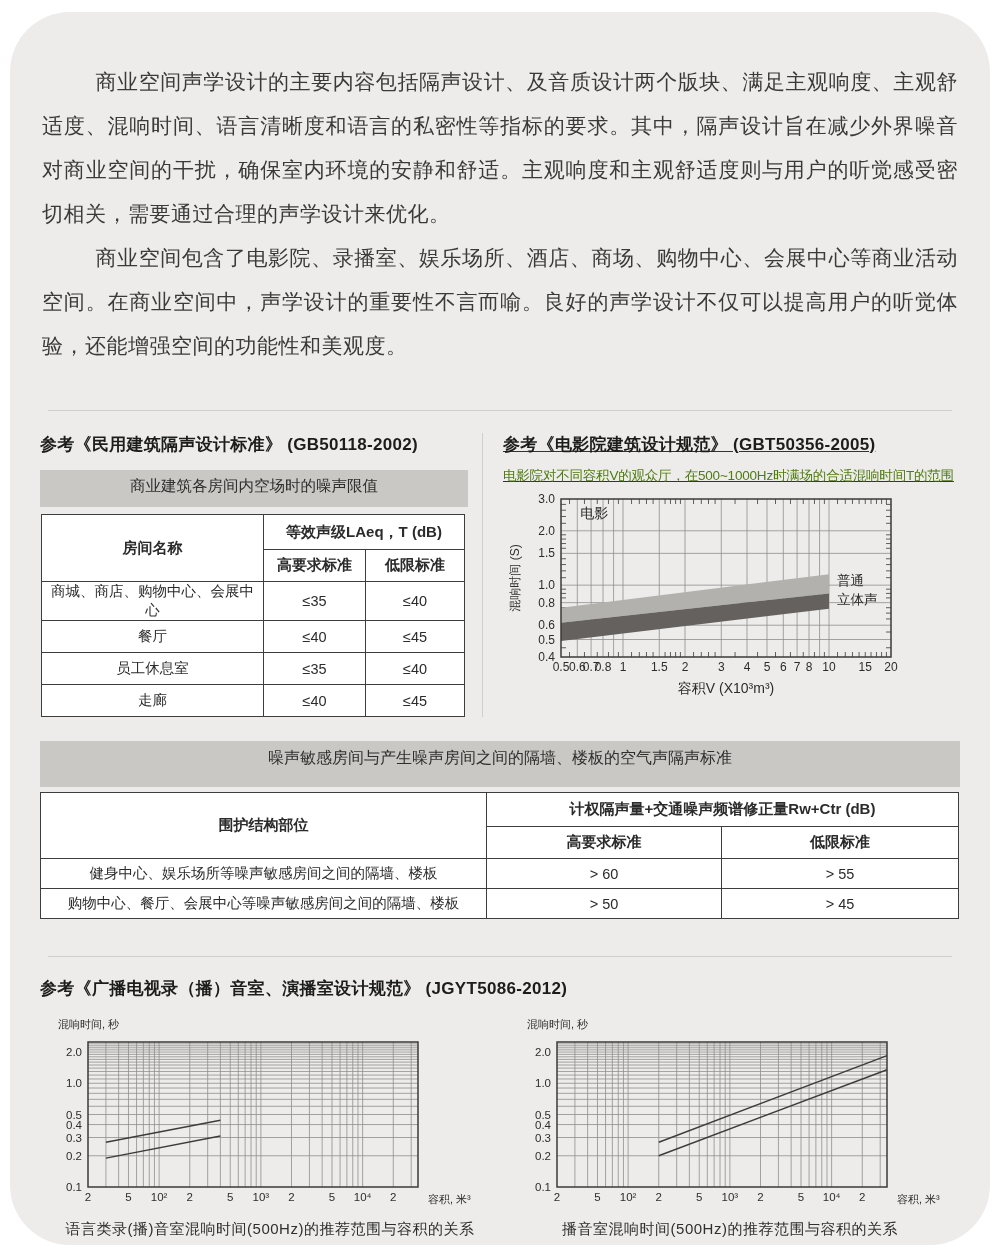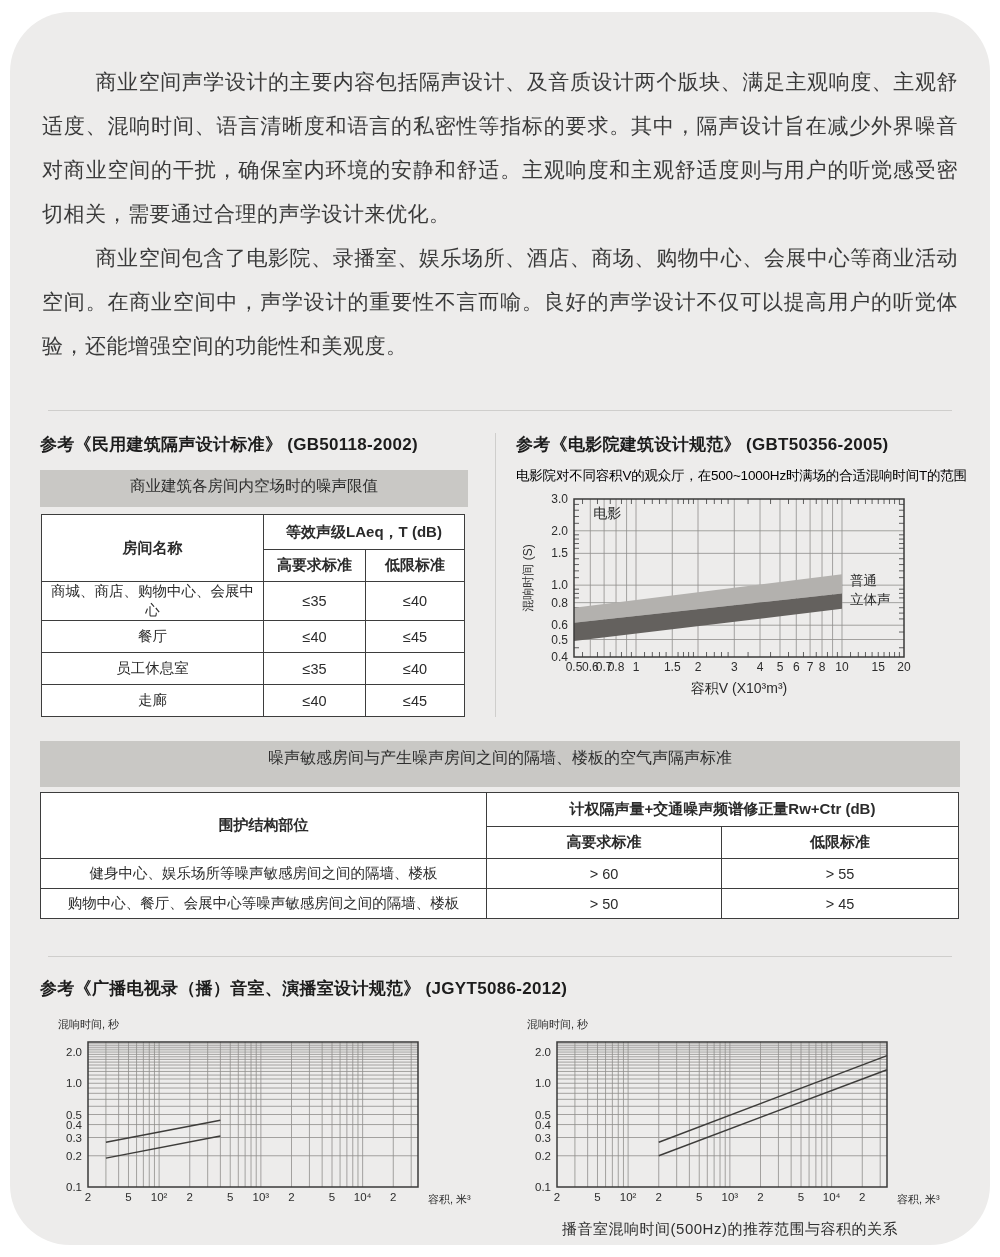--- a/index.html
+++ b/index.html
@@ -17,42 +17,42 @@
     margin:0 2px;font-size:21px;line-height:44px;color:#3a3a3a;
     text-align:justify;text-indent:2.55em;letter-spacing:0.5px;
   }
   .divider{
     border:none;border-top:1.5px solid var(--divider,#cfcecc);
     margin:42px 8px 0 8px;
   }
   .row{display:flex;}
   .section1{margin-top:22px;}
   .col-left{width:428px;flex:0 0 428px;}
-  .col-right{flex:1;margin-left:27px;padding-left:20px;border-left:1.5px solid var(--divider,#cfcecc);}
+  .col-right{flex:1;margin-left:14px;padding-left:20px;border-left:1.5px solid var(--divider,#cfcecc);text-decoration:underline;}
   h3{
     margin:0;font-size:17px;font-weight:bold;color:#1c1c1c;letter-spacing:0.3px;
   }
   .banner{
     margin-top:14px;height:37px;line-height:31px;background:var(--banner-bg,#c9c8c5);
     text-align:center;font-size:15.5px;color:#2e2e2e;
   }
   .banner.wide{margin-top:24px;height:46px;line-height:33px;font-size:16px;}
   table{
     border-collapse:collapse;background:#fff;margin-top:7px;
     font-size:14.5px;color:#2b2b2b;table-layout:fixed;
   }
   table, td{border:1.5px solid var(--table-border,#3d3d3d);}
   td{text-align:center;vertical-align:middle;height:31px;padding:0 3px;overflow:hidden;}
   td.hd{font-weight:bold;font-size:15px;}
   #table1{width:423px;margin-left:1px;}
   #table2{width:918px;margin-top:5px;}
   #table2 td{height:29px;}
   #table2 td.hd{height:31px;}
   .subtitle{
-    margin:11px 0 0 0;font-size:13.5px;color:#000000;letter-spacing:-0.2px;white-space:nowrap;
+    margin:11px 0 0 0;font-size:13.5px;color:#4d7c0f;letter-spacing:-0.2px;white-space:nowrap;
   }
   .charts{margin-top:16px;}
   .chart-block{width:460px;}
   figure{margin:0;}
   figcaption{
     text-align:center;font-size:15px;color:#2f2f2f;margin-top:8px;letter-spacing:0.5px;
   }
   svg text{font-family:"Liberation Sans","DejaVu Sans",sans-serif;}
   .bottom-title{margin-top:20px;}
   .cinema-svg{margin-top:6px;display:block;}
@@ -379,20 +379,21 @@
           <text x="42" y="40.05189907935798" text-anchor="end" font-size="11.5" fill="#2c2c2c">2.0</text>
           <text x="42" y="71.27594953967899" text-anchor="end" font-size="11.5" fill="#2c2c2c">1.0</text>
           <text x="42" y="102.5" text-anchor="end" font-size="11.5" fill="#2c2c2c">0.5</text>
           <text x="42" y="112.55189907935801" text-anchor="end" font-size="11.5" fill="#2c2c2c">0.4</text>
           <text x="42" y="125.51105089976608" text-anchor="end" font-size="11.5" fill="#2c2c2c">0.3</text>
           <text x="42" y="143.775949539679" text-anchor="end" font-size="11.5" fill="#2c2c2c">0.2</text>
           <text x="42" y="175" text-anchor="end" font-size="11.5" fill="#2c2c2c">0.1</text>
           <text x="388" y="187" font-size="11" fill="#2c2c2c">容积, 米³</text>
           <text x="18" y="12" font-size="11" fill="#2c2c2c">混响时间, 秒</text>
         </svg>
+      <figcaption>语言类录(播)音室混响时间(500Hz)的推荐范围与容积的关系</figcaption>
     </figure>
     <figure class="chart-block">
       <svg width="460" height="192" viewBox="0 0 460 192">
           <line x1="74.91841927723121" y1="26" x2="74.91841927723121" y2="171" stroke="#8f8e8c" stroke-width="0.8"></line>
           <line x1="87.63174007759635" y1="26" x2="87.63174007759635" y2="171" stroke="#8f8e8c" stroke-width="0.8"></line>
           <line x1="97.49295780386178" y1="26" x2="97.49295780386178" y2="171" stroke="#8f8e8c" stroke-width="0.8"></line>
           <line x1="105.55015935482754" y1="26" x2="105.55015935482754" y2="171" stroke="#8f8e8c" stroke-width="0.8"></line>
           <line x1="112.36242620043292" y1="26" x2="112.36242620043292" y2="171" stroke="#8f8e8c" stroke-width="0.8"></line>
           <line x1="118.26348015519267" y1="26" x2="118.26348015519267" y2="171" stroke="#8f8e8c" stroke-width="0.8"></line>
           <line x1="123.46857863205877" y1="26" x2="123.46857863205877" y2="171" stroke="#8f8e8c" stroke-width="0.8"></line>

